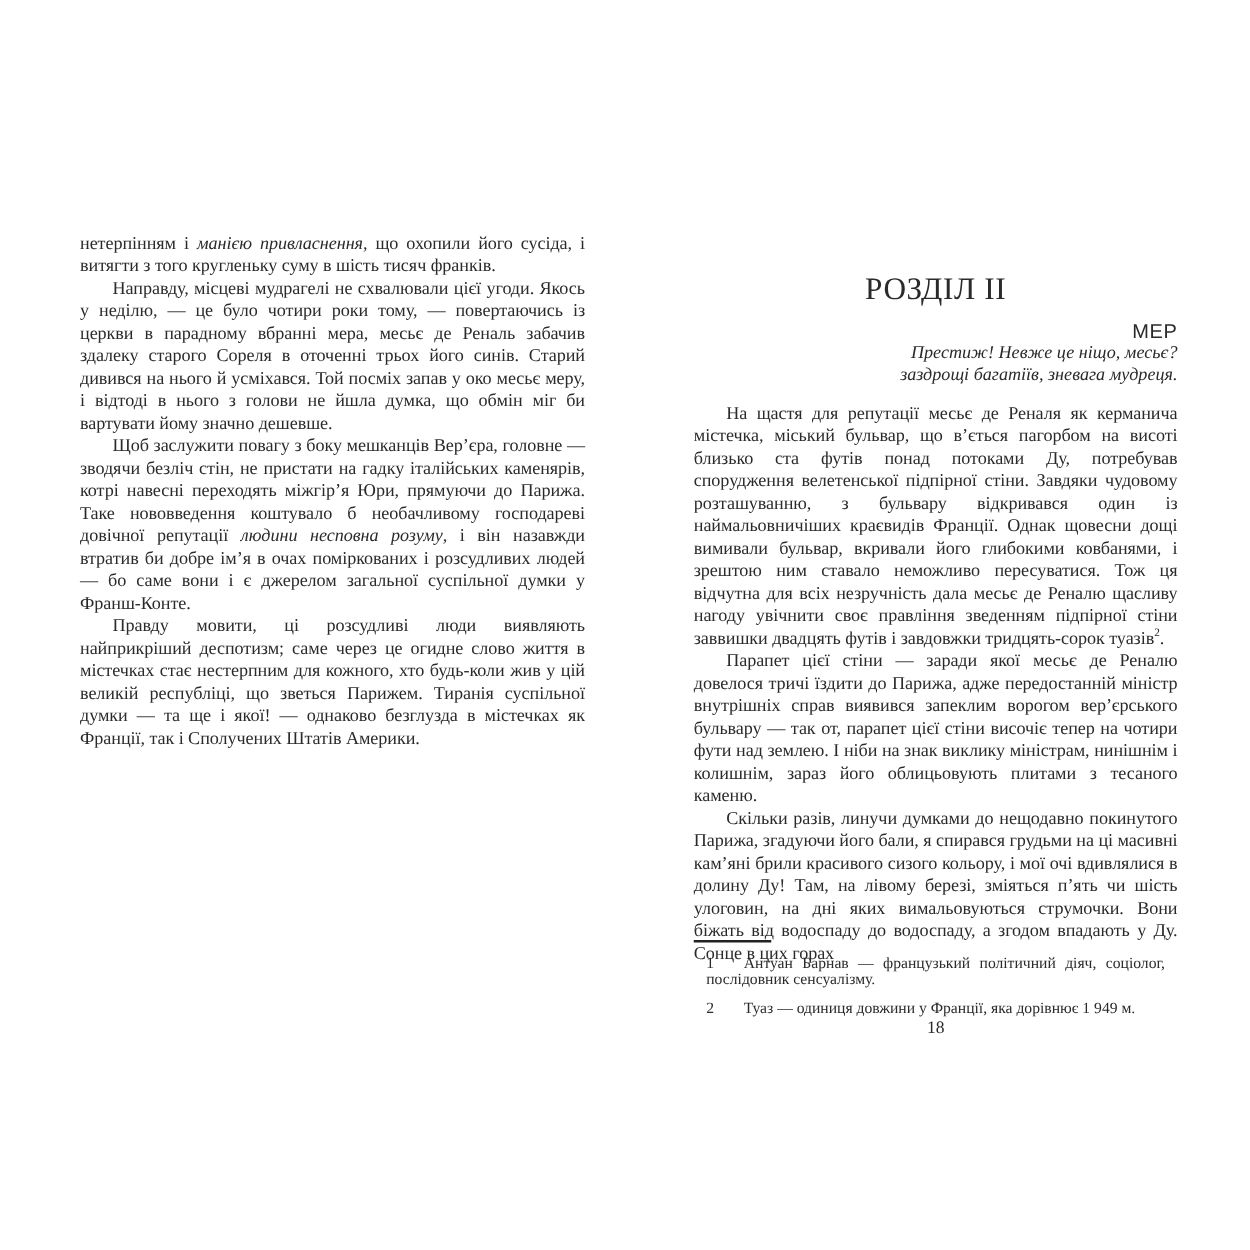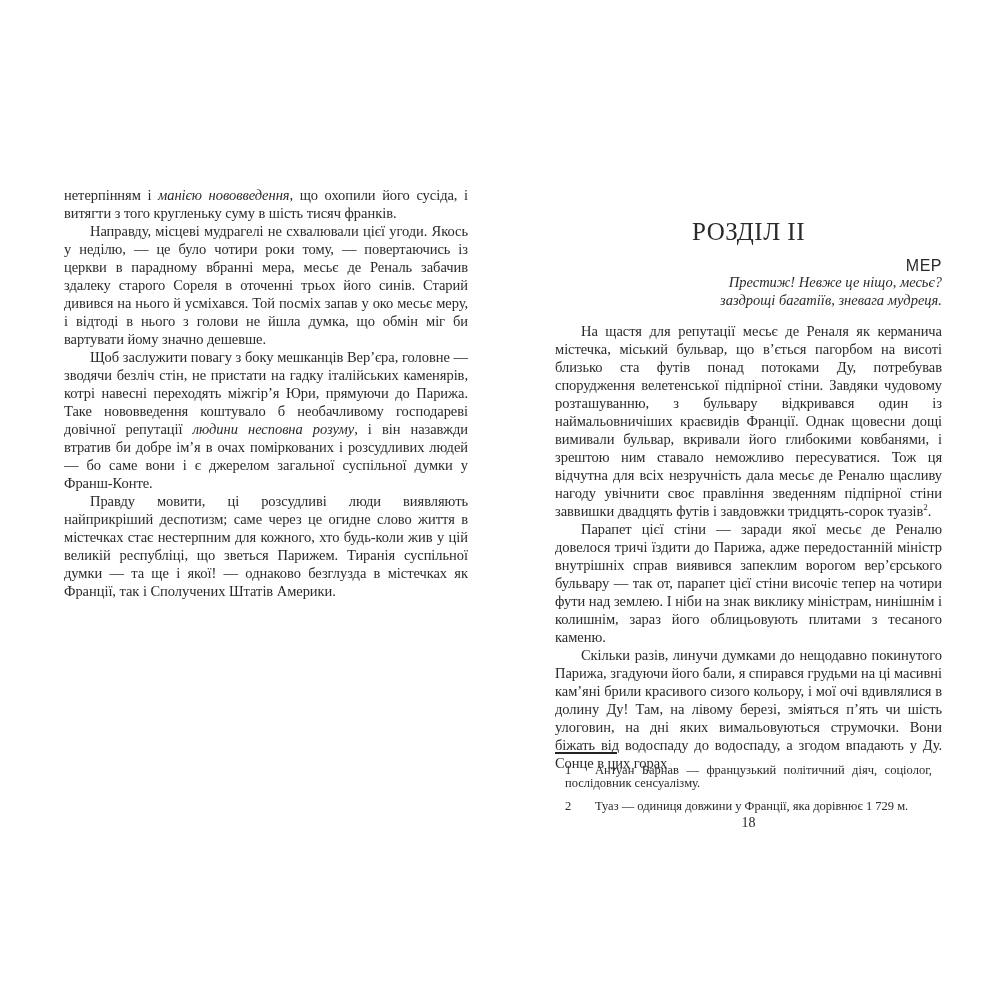--- a/index.html
+++ b/index.html
@@ -91,21 +91,21 @@
     width: 387px;
     text-align: center;
     font-size: 14px;
   }
 </style>
 </head>
 <body>
 
 <div id="left-page" class="page-block body-text">
   <div id="left-body">
-      <p class=""><span>нетерпінням і </span><em>манією нововведення</em><span>, що охопили його сусіда, і витягти з того кругленьку суму в шість тисяч франків.</span></p>
+      <p class=""><span>нетерпінням і </span><em>манією привласнення</em><span>, що охопили його сусіда, і витягти з того кругленьку суму в шість тисяч франків.</span></p>
       <p class="indent"><span>Направду, місцеві мудрагелі не схвалювали цієї угоди. Якось у неділю, — це було чотири роки тому, — повертаючись із церкви в парадному вбранні мера, месьє де Реналь забачив здалеку старого Сореля в оточенні трьох його синів. Старий дивився на нього й усміхався. Той посміх запав у око месьє меру, і відтоді в нього з голови не йшла думка, що обмін міг би вартувати йому значно дешевше.</span></p>
       <p class="indent"><span>Щоб заслужити повагу з боку мешканців Вер’єра, головне — зводячи безліч стін, не пристати на гадку італійських каменярів, котрі навесні переходять міжгір’я Юри, прямуючи до Парижа. Таке нововведення коштувало б необачливому господареві довічної репутації </span><em>людини несповна розуму</em><span>, і він назавжди втратив би добре ім’я в очах поміркованих і розсудливих людей — бо саме вони і є джерелом загальної суспільної думки у Франш-Конте.</span></p>
       <p class="indent"><span>Правду мовити, ці розсудливі люди виявляють найприкріший деспотизм; саме через це огидне слово життя в містечках стає нестерпним для кожного, хто будь-коли жив у цій великій республіці, що зветься Парижем. Тиранія суспільної думки — та ще і якої! — однаково безглузда в містечках як Франції, так і Сполучених Штатів Америки.</span></p>
     </div>
 </div>
 
 <div id="right-page" class="page-block">
   <h1 class="chapter-title">РОЗДІЛ II</h1>
   <h2 class="chapter-subtitle">МЕР</h2>
 
@@ -120,17 +120,17 @@
       <p class="indent"><span>На щастя для репутації месьє де Реналя як керманича містечка, міський бульвар, що в’ється пагорбом на висоті близько ста футів понад потоками Ду, потребував спорудження велетенської підпірної стіни. Завдяки чудовому розташуванню, з бульвару відкривався один із наймальовничіших краєвидів Франції. Однак щовесни дощі вимивали бульвар, вкривали його глибокими ковбанями, і зрештою ним ставало неможливо пересуватися. Тож ця відчутна для всіх незручність дала месьє де Реналю щасливу нагоду увічнити своє правління зведенням підпірної стіни заввишки двадцять футів і завдовжки тридцять-сорок туазів</span><sup>2</sup><span>.</span></p>
       <p class="indent"><span>Парапет цієї стіни — заради якої месьє де Реналю довелося тричі їздити до Парижа, адже передостанній міністр внутрішніх справ виявився запеклим ворогом вер’єрського бульвару — так от, парапет цієї стіни височіє тепер на чотири фути над землею. І ніби на знак виклику міністрам, нинішнім і колишнім, зараз його облицьовують плитами з тесаного каменю.</span></p>
       <p class="indent"><span>Скільки разів, линучи думками до нещодавно покинутого Парижа, згадуючи його бали, я спирався грудьми на ці масивні кам’яні брили красивого сизого кольору, і мої очі вдивлялися в долину Ду! Там, на лівому березі, зміяться п’ять чи шість улоговин, на дні яких вимальовуються струмочки. Вони біжать від водоспаду до водоспаду, а згодом впадають у Ду. Сонце в цих горах</span></p>
     </div>
 </div>
 
 <div id="footnote-block">
   <div class="footnote-rule"></div>
   <div id="footnotes-list">
       <p class="footnote"><span class="fn-num">1</span><span>Антуан Барнав — французький політичний діяч, соціолог, послідовник сенсуалізму.</span></p>
-      <p class="footnote"><span class="fn-num">2</span><span>Туаз — одиниця довжини у Франції, яка дорівнює 1 729 м.</span></p>
+      <p class="footnote"><span class="fn-num">2</span><span>Туаз — одиниця довжини у Франції, яка дорівнює 1 949 м.</span></p>
     </div>
 </div>
 
 <div id="page-number">18</div>
 
 </body></html>

